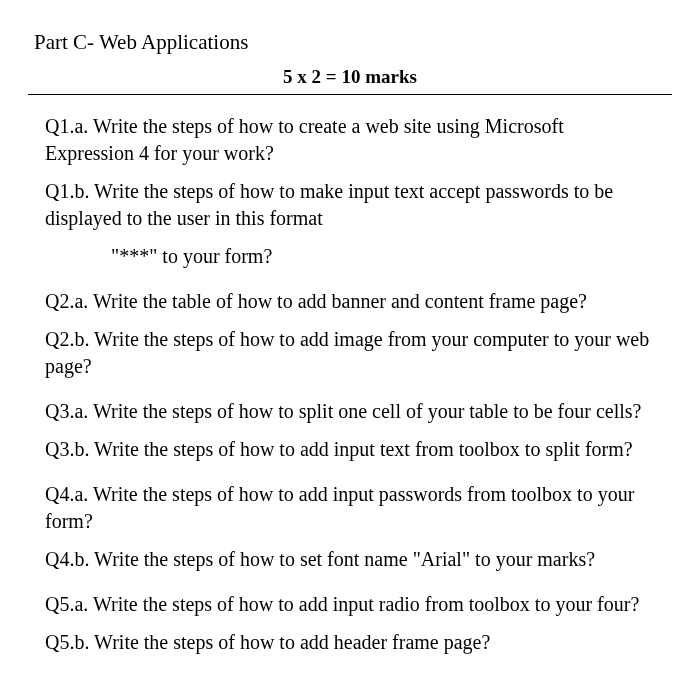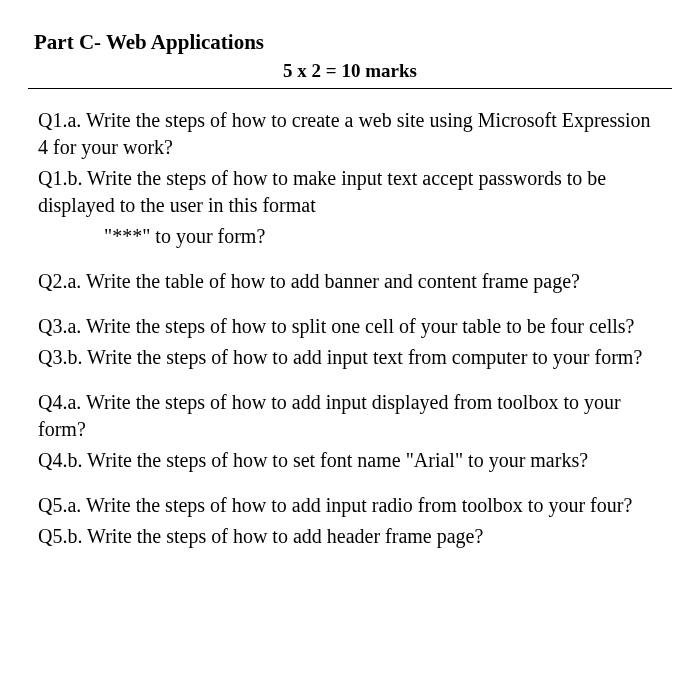--- a/index.html
+++ b/index.html
@@ -11,41 +11,41 @@
       height: 677px;
       margin: 0;
       padding: 28px 34px 20px 34px;
       box-sizing: border-box;
       line-height: 1.35;
     }
     .header {
       margin-bottom: 3px;
     }
     .title {
-      font-weight: bold;
+      font-weight: normal;
       font-size: 21px;
-      margin-bottom: 2px;
+      margin-bottom: 8px;
     }
     .marks {
       font-weight: bold;
       font-size: 19px;
       text-align: center;
       padding-bottom: 4px;
       border-bottom: 1.5px solid #000;
       margin-left: -6px;
       margin-right: -6px;
     }
     .questions {
       margin-top: 18px;
     }
     .qgroup {
       margin-bottom: 18px;
     }
     .qline {
-      margin: 4px;
+      margin: 11px;
     }
     .indent {
       padding-left: 66px;
     }
   </style>
 </head>
 <body>
 
 <div class="header">
   <div class="title">Part C- Web Applications</div>
@@ -55,29 +55,30 @@
 <div class="questions">
 
   <div class="qgroup">
     <p class="qline">Q1.a. Write the steps of how to create a web site using Microsoft Expression 4 for your work?</p>
     <p class="qline">Q1.b. Write the steps of how to make input text accept passwords to be displayed to the user in this format</p>
     <p class="qline indent">"***" to your form?</p>
   </div>
 
   <div class="qgroup">
     <p class="qline">Q2.a. Write the table of how to add banner and content frame page?</p>
+    <p class="qline">Q2.b. Write the steps of how to add image from your computer to your web page?</p>
   </div>
 
   <div class="qgroup">
     <p class="qline">Q3.a. Write the steps of how to split one cell of your table to be four cells?</p>
-    <p class="qline">Q3.b. Write the steps of how to add input text from computer to your form?</p>
+    <p class="qline">Q3.b. Write the steps of how to add input text from toolbox to split form?</p>
   </div>
 
   <div class="qgroup">
-    <p class="qline">Q4.a. Write the steps of how to add input displayed from toolbox to your form?</p>
+    <p class="qline">Q4.a. Write the steps of how to add input passwords from toolbox to your form?</p>
     <p class="qline">Q4.b. Write the steps of how to set font name "Arial" to your marks?</p>
   </div>
 
   <div class="qgroup">
     <p class="qline">Q5.a. Write the steps of how to add input radio from toolbox to your four?</p>
     <p class="qline">Q5.b. Write the steps of how to add header frame page?</p>
   </div>
 
 </div>
 

